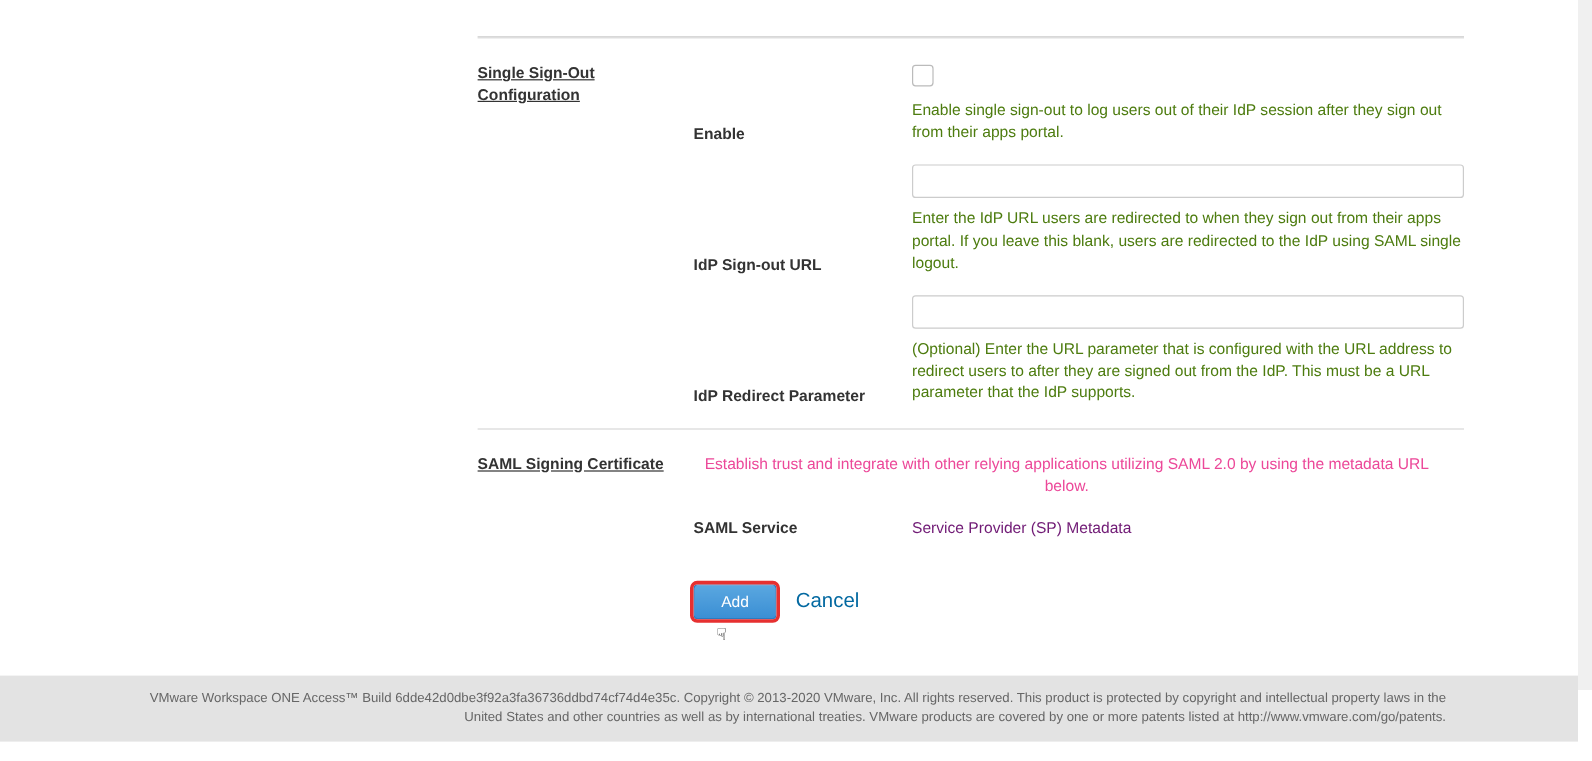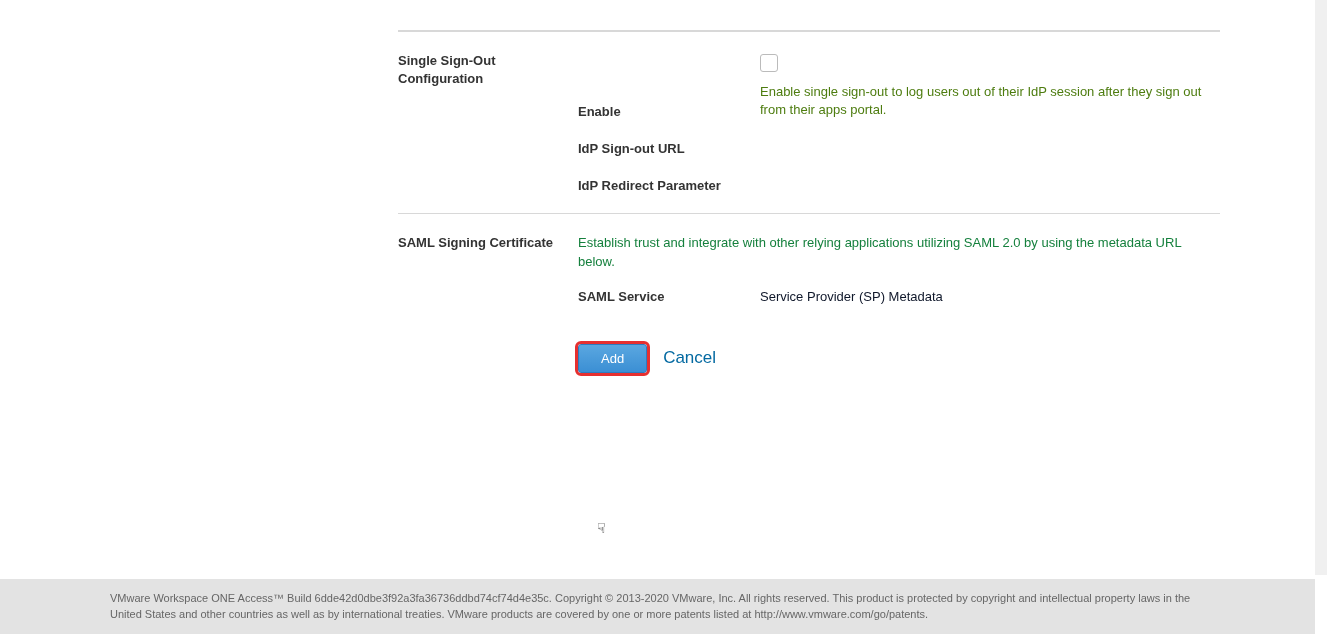--- a/index.html
+++ b/index.html
@@ -30,20 +30,21 @@
       border-top: none;
       padding-top: 0;
     }
     .section-label {
       width: 180px;
       flex-shrink: 0;
       font-weight: bold;
       color: #333;
       font-size: 13px;
       line-height: 1.4;
+      text-decoration: underline;
     }
     .section-body {
       flex: 1;
     }
     .field-row {
       display: flex;
       margin-bottom: 18px;
       align-items: flex-end;
     }
     .field-row:last-child {
@@ -85,21 +86,21 @@
       width: 18px;
       height: 18px;
       border: 1px solid #bbb;
       border-radius: 3px;
       background: #fff;
       display: inline-block;
       cursor: pointer;
       margin-top: 2px;
     }
     .link {
-      color: #0f172a;
+      color: #701a75;
       text-decoration: none;
       cursor: pointer;
     }
     .button-row {
       padding: 20px 0 30px 180px;
       display: flex;
       align-items: center;
       gap: 16px;
     }
     .btn-primary {
@@ -123,46 +124,47 @@
     .cursor-icon {
       position: absolute;
       left: 597px;
       top: 520px;
       font-size: 14px;
       color: #000;
       pointer-events: none;
     }
     .footer {
       position: absolute;
-      bottom: 0;
+      bottom: 16px;
       left: 0;
       right: 12px;
       background: #e3e3e3;
       padding: 12px 110px;
-      text-align: left;
+      text-align: right;
       font-size: 11px;
       color: #666;
       line-height: 1.4;
     }
     .scrollbar-track {
       position: absolute;
       right: 0;
       top: 0;
       width: 12px;
       height: 575px;
       background: #f0f0f0;
     }
     .divider-top {
       border-top: 1px solid #d8d8d8;
       margin-top: 30px;
     }
     .saml-info {
-      color: #15803d;
+      color: #ec4899;
       line-height: 1.4;
       padding-right: 20px;
+      text-align: center;
     }
   </style>
 </head>
 <body>
 
 <div class="main-content">
 
   <div class="divider-top"></div>
 
   <div class="form-section">
@@ -170,23 +172,31 @@
     <div class="section-body">
       <div class="field-row">
         <div class="field-label">Enable</div>
         <div class="field-control">
           <span class="checkbox-custom"></span>
           <div class="field-description">Enable single sign-out to log users out of their IdP session after they sign out from their apps portal.</div>
         </div>
       </div>
       <div class="field-row">
         <div class="field-label">IdP Sign-out URL</div>
+        <div class="field-control">
+          <input type="text" style="">
+          <div class="field-description">Enter the IdP URL users are redirected to when they sign out from their apps portal. If you leave this blank, users are redirected to the IdP using SAML single logout.</div>
+        </div>
       </div>
       <div class="field-row">
         <div class="field-label">IdP Redirect Parameter</div>
+        <div class="field-control">
+          <input type="text" style="">
+          <div class="field-description">(Optional) Enter the URL parameter that is configured with the URL address to redirect users to after they are signed out from the IdP. This must be a URL parameter that the IdP supports.</div>
+        </div>
       </div>
     </div>
   </div>
 
   <div class="form-section">
     <div class="section-label">SAML Signing Certificate</div>
     <div class="section-body">
       <div class="field-description-full saml-info">Establish trust and integrate with other relying applications utilizing SAML 2.0 by using the metadata URL below.</div>
       <div class="field-row">
         <div class="field-label">SAML Service</div>

